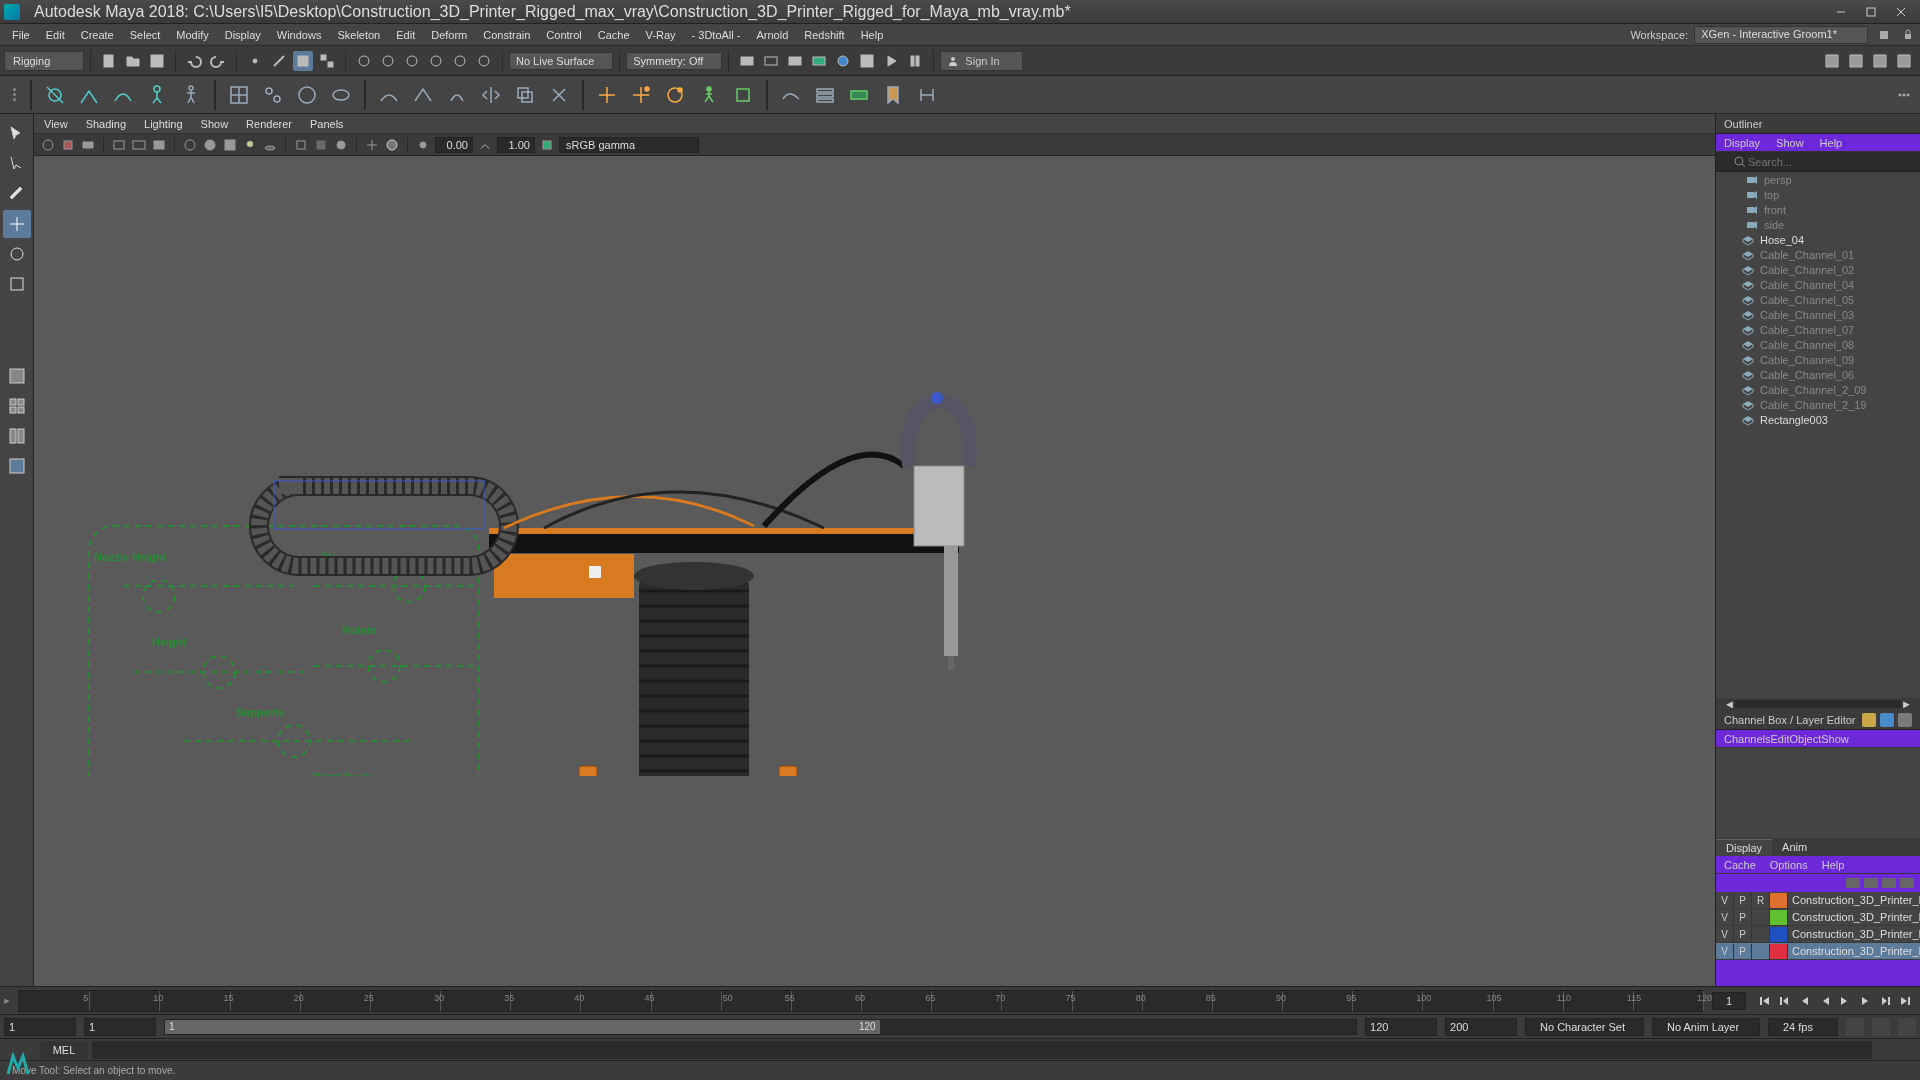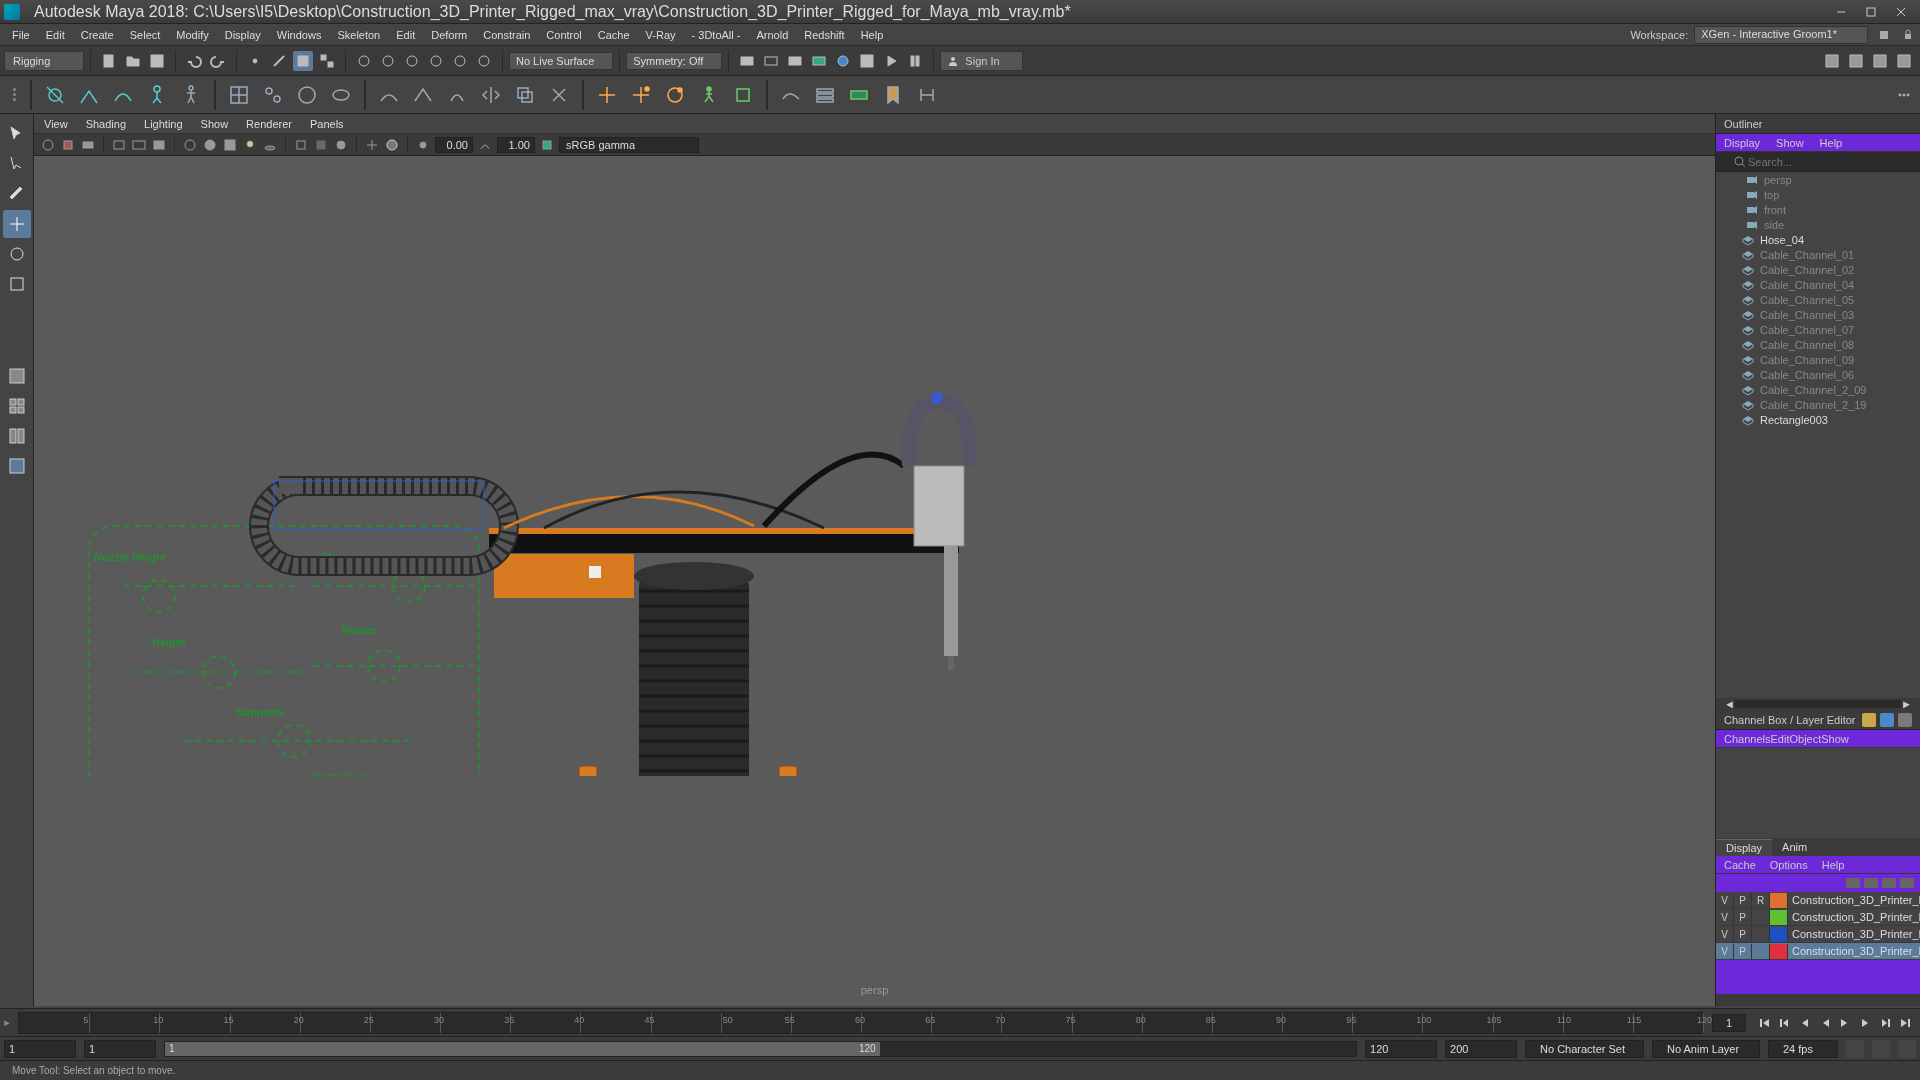--- a/index.html
+++ b/index.html
@@ -1113,16 +1113,26 @@
     <input class="range-input" value="120" style="">
     <input class="range-input" value="200" style="">
     <div class="range-sel">No Character Set</div>
     <div class="range-sel">No Anim Layer</div>
     <div class="range-sel" style="min-width:70px">24 fps</div>
     <div class="range-btn"></div>
     <div class="range-btn"></div>
     <div class="range-btn"></div>
   </div>
 
+  <div class="cmd">
+    <div class="mlogo"><svg viewBox="0 0 24 24">
+          <path d="M2 22 L7 4 L12 16 L17 4 L22 22" fill="none" stroke="#2aa" stroke-width="3"></path>
+        </svg></div>
+    <div style="width:40px"></div>
+    <div class="cmd-lbl">MEL</div>
+    <div class="cmd-in"></div>
+    <div class="cmd-btn"></div>
+    <div class="cmd-btn"></div>
+  </div>
   <div class="help">
       <span>Move Tool: Select an object to move.</span>
     </div>
 </div>
 
 </body></html>

